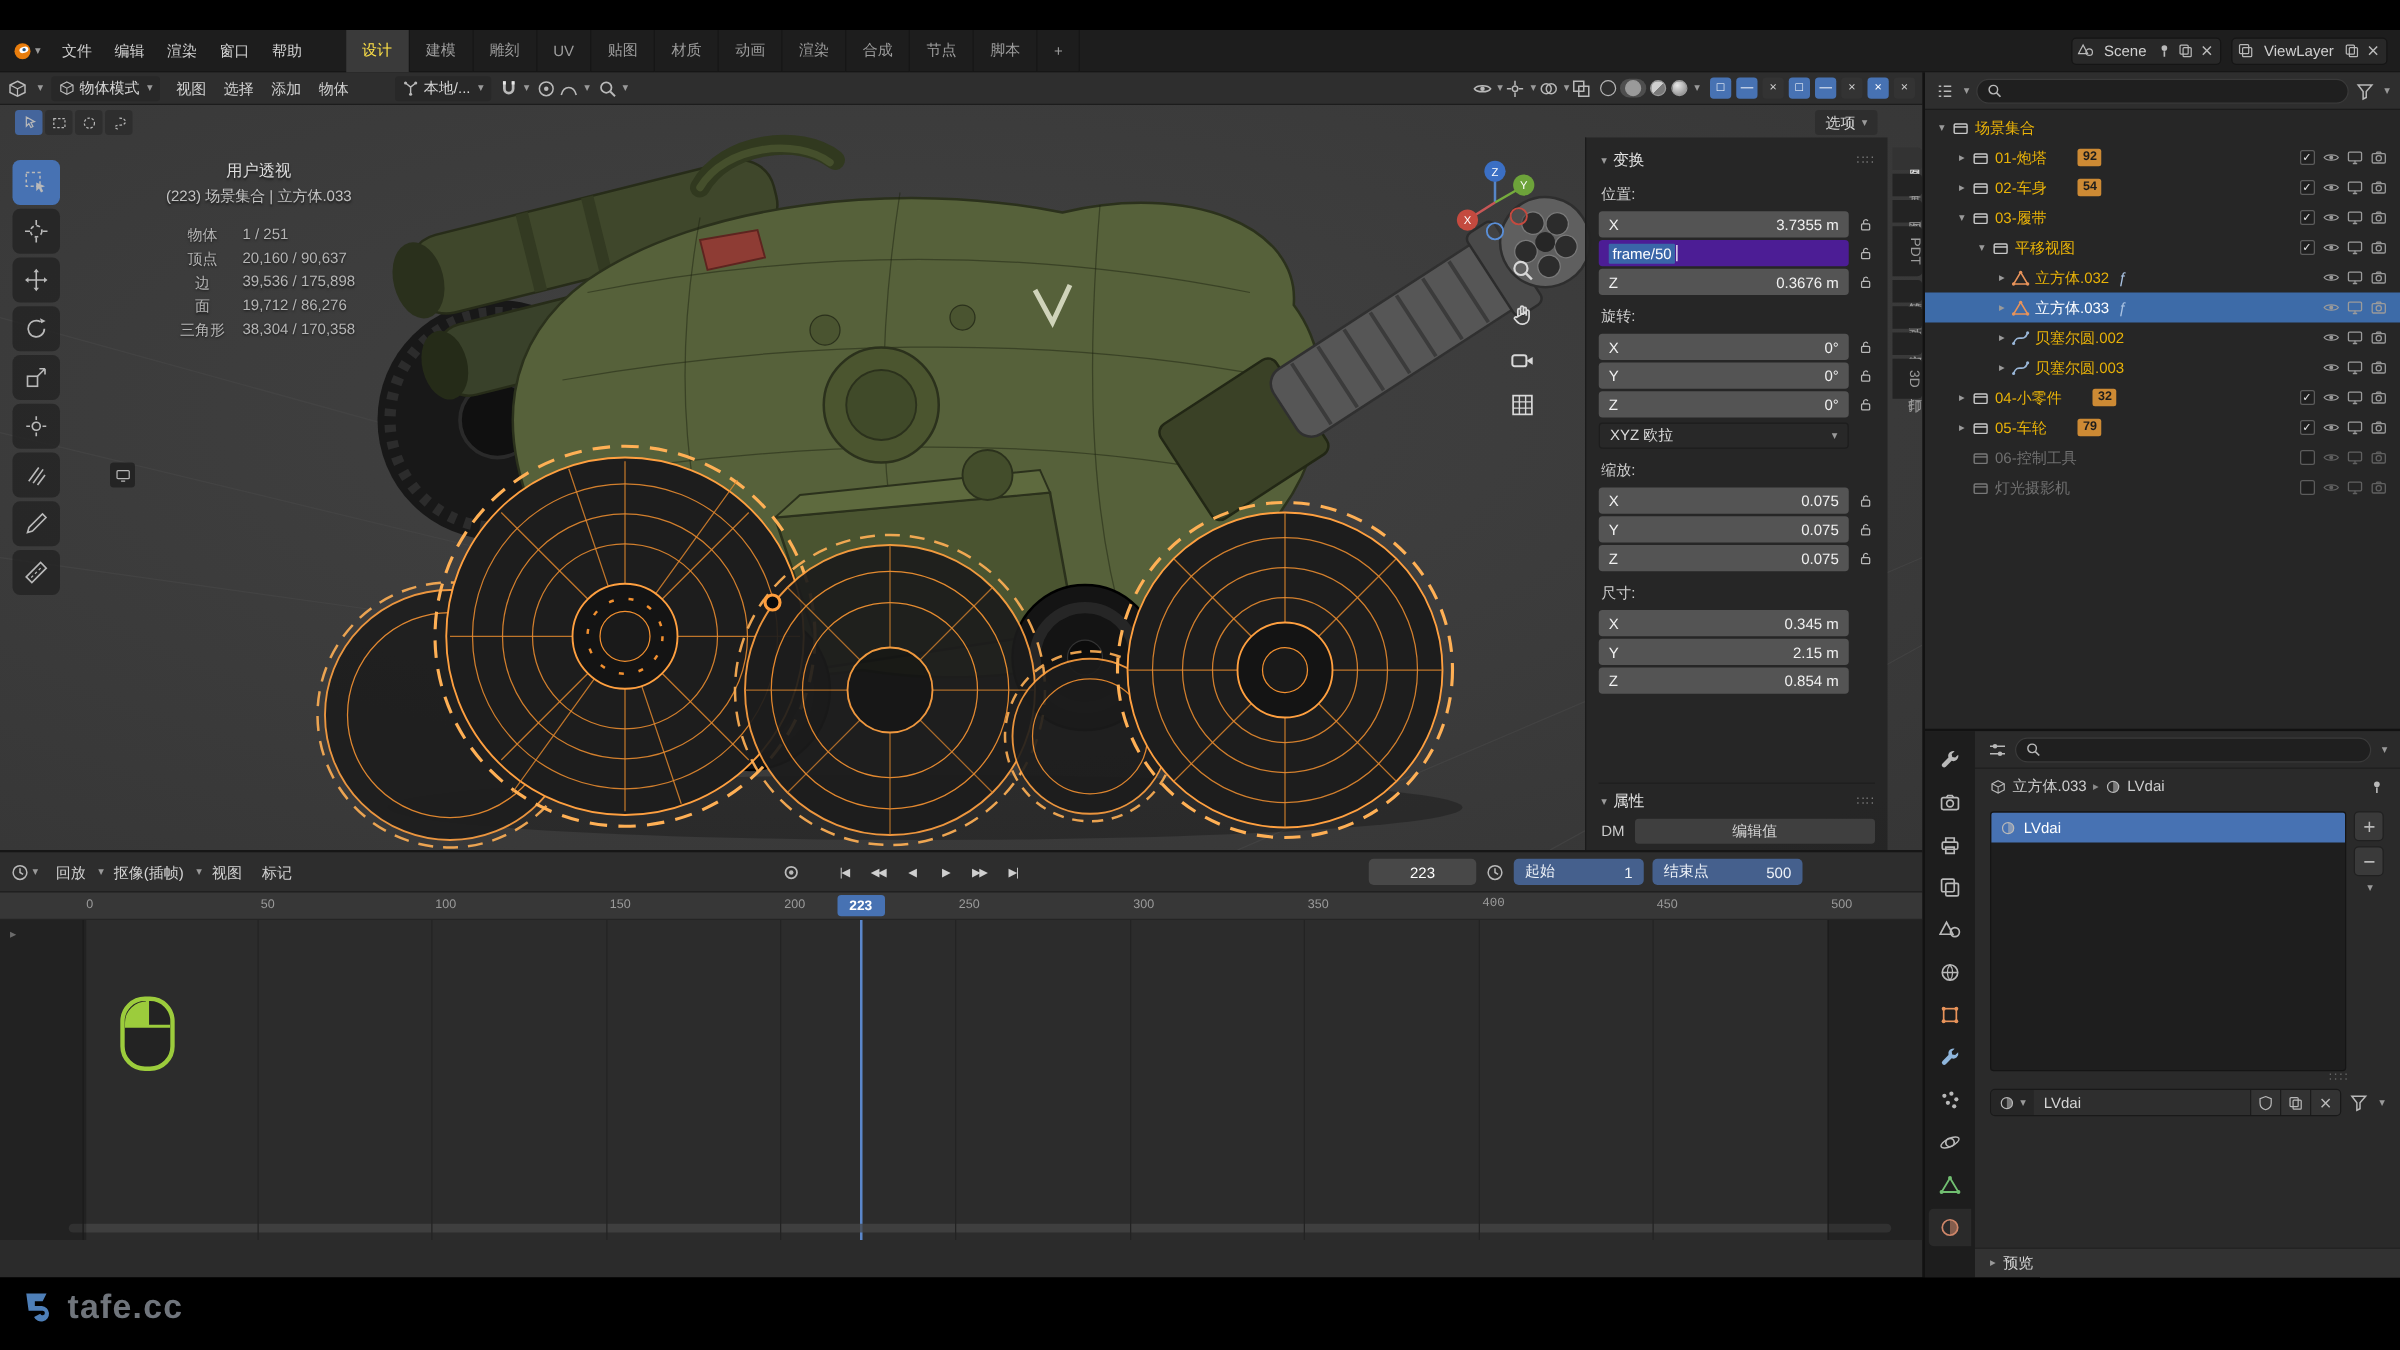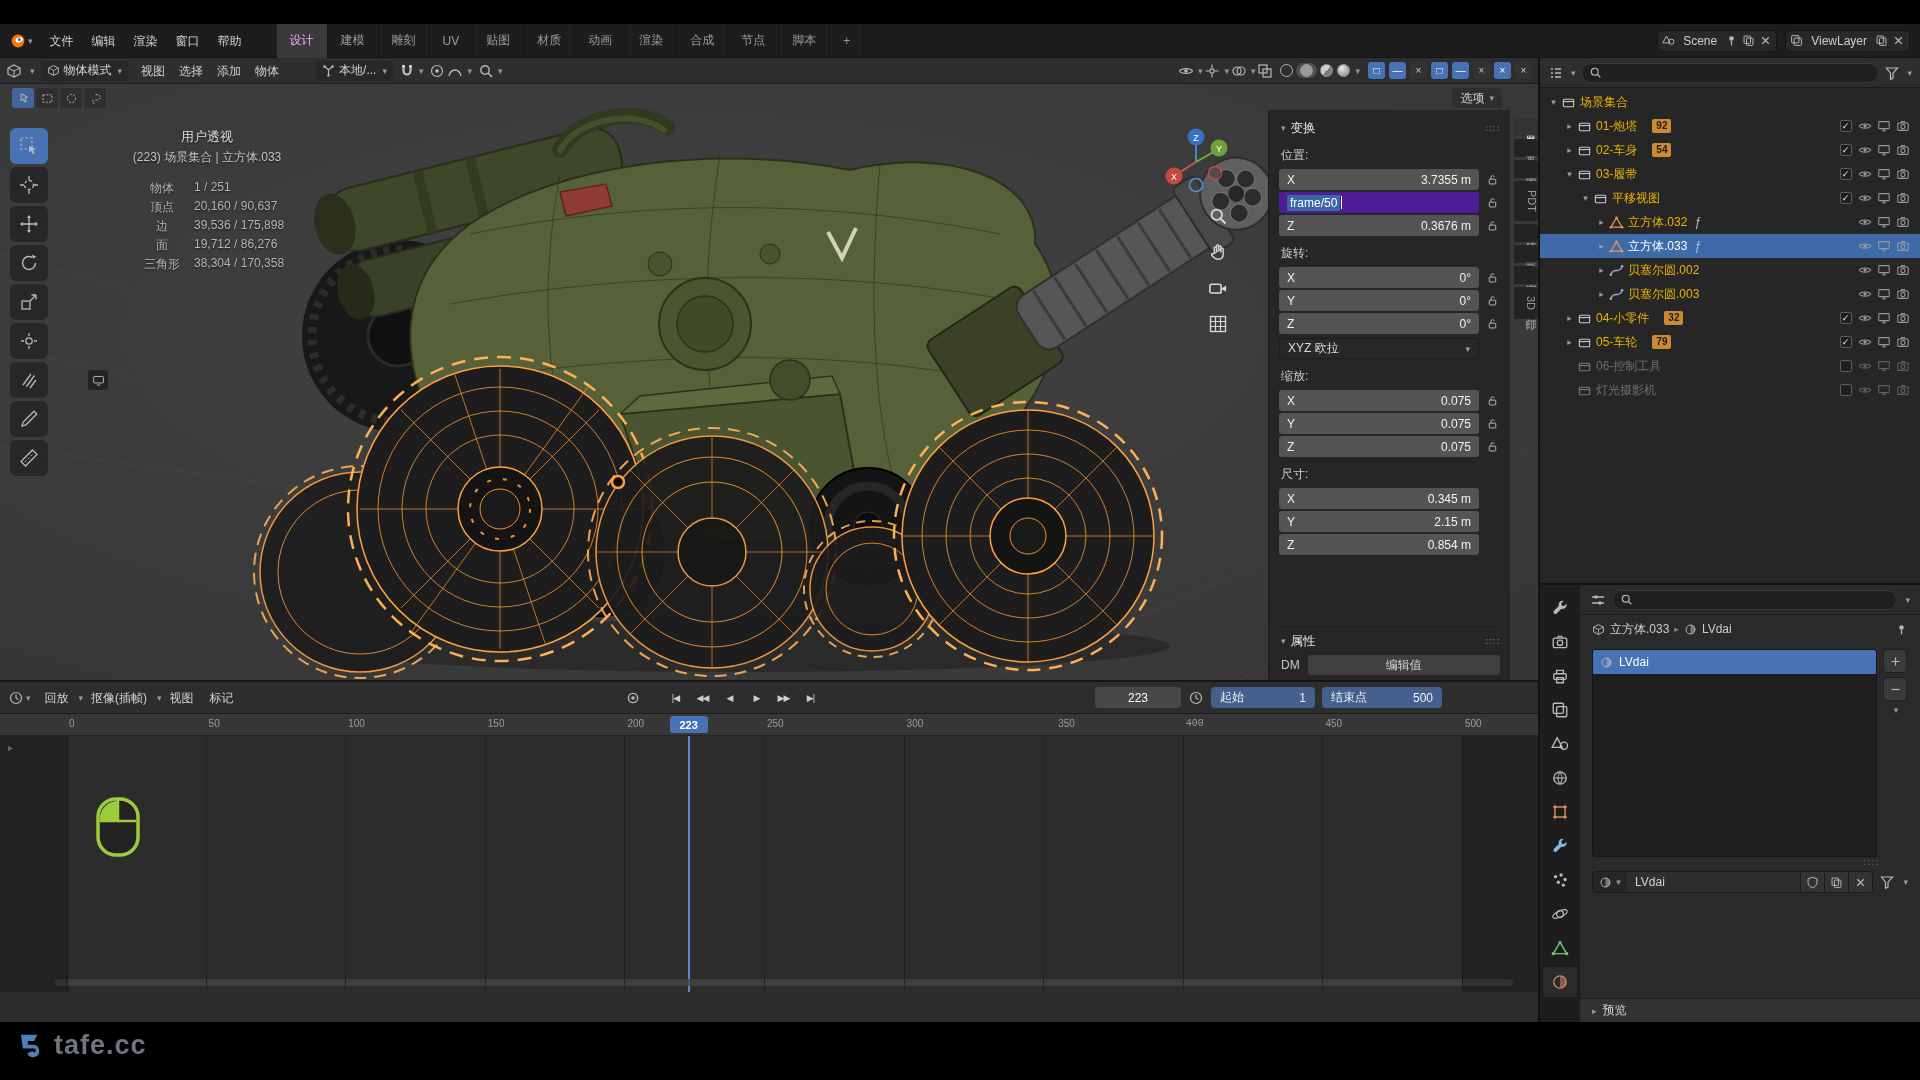--- a/index.html
+++ b/index.html
@@ -8,21 +8,21 @@
   .icon{display:inline-flex;width:16px;height:16px;flex:0 0 auto;color:#b9b9b9;}
   .icon svg{width:100%;height:100%;display:block;}
   .icon.sm{width:13px;height:13px;}
   .caret{font-size:9px;color:#9a9a9a;margin-left:2px;}
   
   .topbar{position:absolute;left:0;top:24px;width:1920px;height:34px;background:#1d1d1d;display:flex;align-items:center;padding:0 10px;border-bottom:1px solid #141414;}
   .menubar{display:flex;margin-left:8px;}
   .menu-item{padding:0 9px;line-height:34px;color:#d2d2d2;cursor:default;}
   .workspaces{display:flex;margin-left:26px;height:34px;align-items:stretch;}
   .ws-tab{padding:0 13px;display:flex;align-items:center;color:#9d9d9d;border-right:1px solid #161616;}
-  .ws-tab.active{background:#3a3a3a;color:#f0abfc;}
+  .ws-tab.active{background:#3a3a3a;color:#fde047;}
   .tb-spacer{flex:1;}
   .tb-widget{display:flex;align-items:center;height:22px;background:#282828;border:1px solid #151515;border-radius:4px;padding:0 4px;margin-left:8px;gap:4px;color:#d0d0d0;}
   .tb-widget .val{padding:0 4px;}
   
   .leftcol{position:absolute;left:0;top:58px;width:1538px;height:964px;background:#2b2b2b;}
   .rightcol{position:absolute;left:1538px;top:58px;width:382px;height:964px;background:#282828;border-left:2px solid #121212;display:flex;flex-direction:column;}
   
   .vp-header{height:26px;background:#2e2e2e;border-bottom:1px solid #1c1c1c;display:flex;align-items:center;padding:0 6px;gap:6px;}
   .vp-widget{display:flex;align-items:center;gap:4px;background:#282828;border-radius:3px;height:20px;padding:0 6px;color:#d6d6d6;}
   .vp-menus{display:flex;}
@@ -112,21 +112,21 @@
   .searchbox input{flex:1;background:transparent;border:none;outline:none;color:#ddd;font-size:12px;min-width:0;}
   .ol-rows{flex:1;overflow:hidden;padding-top:2px;}
   .out-row{height:24px;display:flex;align-items:center;padding-right:8px;}
   .out-row .exp{width:15px;color:#9a9a9a;font-size:9px;text-align:center;}
   .out-row .icon{width:15px;height:15px;margin-right:4px;}
   .out-row .label{color:#eab308;white-space:nowrap;}
   .out-row.selected{background:#3d6ba8;}
   .out-row.selected .label{color:#fff;}
   .out-row.disabled .label{color:#6f6f6f;}
   .out-row.disabled .icon{opacity:.5;}
-  .badge{margin-left:15px;background:#cd8a34;color:#1d1d1d;font-size:10px;font-weight:bold;border-radius:2px;padding:0 4px;height:14px;line-height:14px;}
+  .badge{margin-left:25px;background:#cd8a34;color:#1d1d1d;font-size:10px;font-weight:bold;border-radius:2px;padding:0 4px;height:14px;line-height:14px;}
   .drv{margin-left:7px;color:#a9c2e2;font-style:italic;font-size:12px;}
   .row-spacer{flex:1;}
   .tg{width:19px;display:flex;justify-content:center;color:#9b9b9b;}
   .tg .icon{width:14px;height:14px;margin:0;color:#9b9b9b;}
   .cbx{width:12px;height:12px;border:1px solid #5c5c5c;border-radius:2px;background:#1f1f1f;display:flex;align-items:center;justify-content:center;font-size:9px;color:#e2e2e2;}
   .icon.c-mesh{color:#e8935a;}
   .icon.c-curve{color:#9ab7d8;}
   .icon.c-coll{color:#c9c9c9;}
   
   .props{flex:1;display:flex;background:#2a2a2a;}
@@ -944,21 +944,21 @@
       </div>
       <div class="tl-body" id="tl-body">
         <div class="tl-ruler" id="tl-ruler">
             <span class="tick" style="left: 66px;">0</span>
             <span class="tick" style="left: 205.6px;">50</span>
             <span class="tick" style="left: 345.2px;">100</span>
             <span class="tick" style="left: 484.8px;">150</span>
             <span class="tick" style="left: 624.4px;">200</span>
             <span class="tick" style="left: 764px;">250</span>
             <span class="tick" style="left: 903.6px;">300</span>
-            <span class="tick" style="left: 1043.2px; margin-left: 12px;">350</span>
+            <span class="tick" style="left: 1043.2px;">350</span>
             <span class="tick" style="left: 1182.8px; font-family: Liberation Mono, monospace;">400</span>
             <span class="tick" style="left: 1322.4px;">450</span>
             <span class="tick" style="left: 1462px;">500</span>
           </div>
         <span class="tl-collapse">▸</span>
         <div class="playhead-line" id="ph-line" style="left: 687.616px;"></div>
         <div class="playhead-tag" id="ph-tag" style="left: 669.616px;">223</div>
         <div class="mouse-overlay">
           <svg viewBox="0 0 46 62">
             <rect x="3" y="3" width="40" height="56" rx="18" fill="rgba(0,0,0,0.2)" stroke="#9ccc3c" stroke-width="3.5"></rect>

